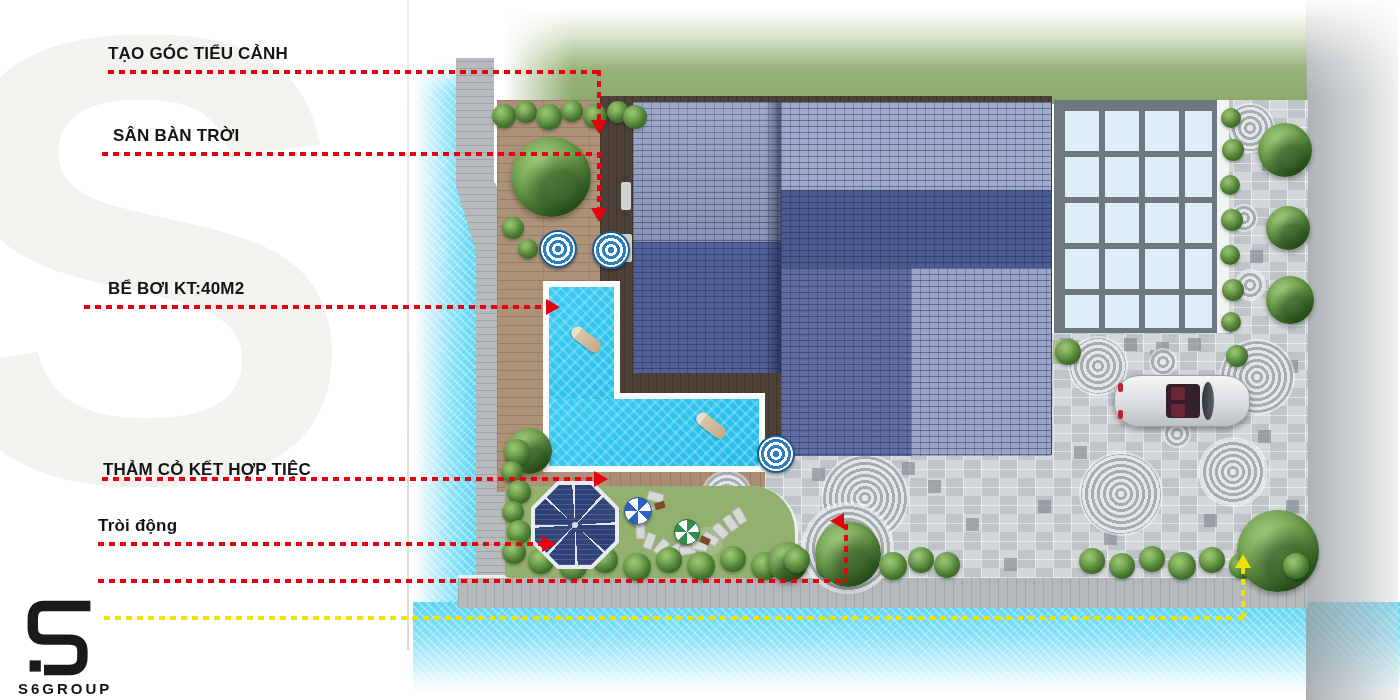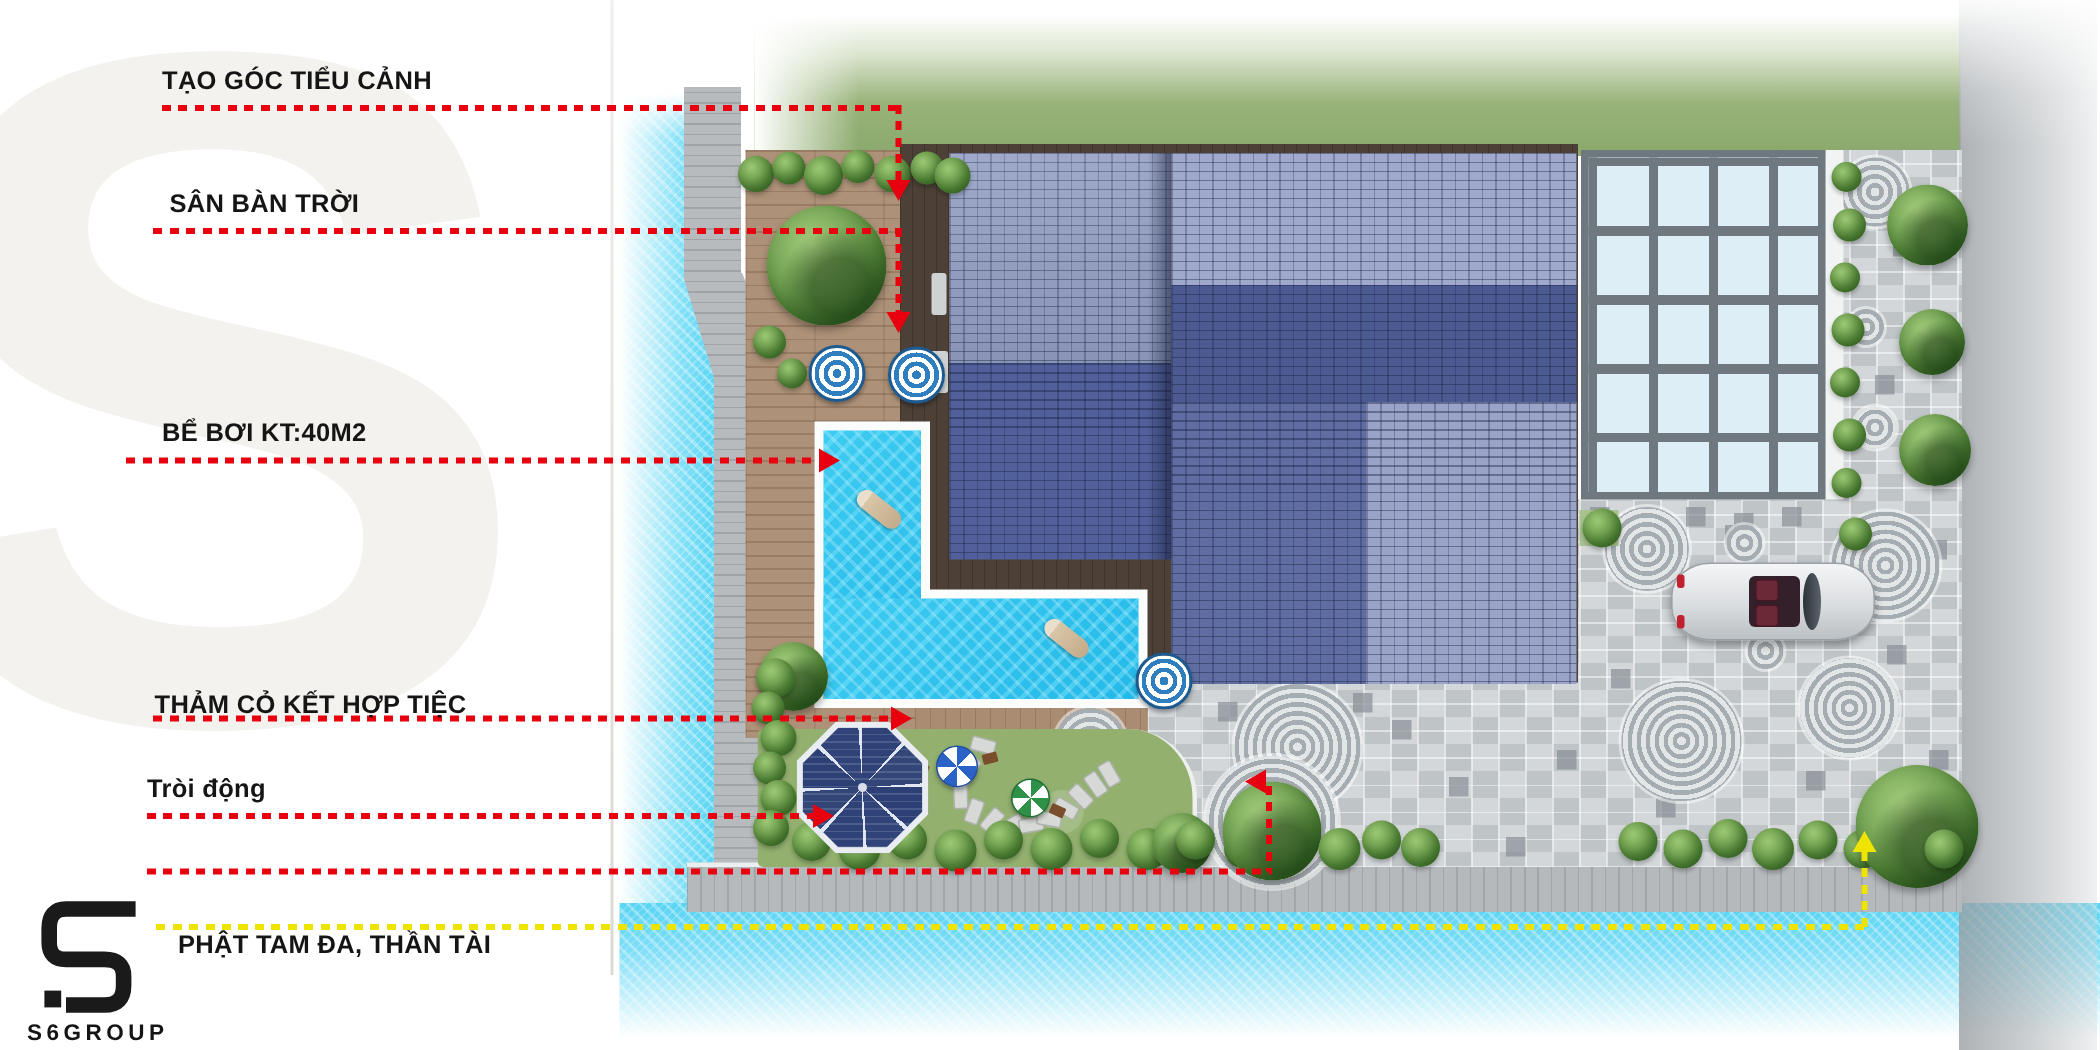--- a/index.html
+++ b/index.html
@@ -308,21 +308,20 @@
   <div class="abs arr arr-l" style="left:830px;top:513px;"></div>
   <div class="abs ann-h ylw" style="left:104px;top:616px;width:1140px;"></div>
   <div class="abs ann-v ylw" style="left:1241px;top:568px;height:50px;"></div>
   <div class="abs arr arr-u ylw" style="left:1235px;top:554px;"></div>
 
   <div class="abs lbl" style="left:108px;top:44px;">TẠO GÓC TIỂU CẢNH</div>
   <div class="abs lbl" style="left:113px;top:126px;">SÂN BÀN TRỜI</div>
   <div class="abs lbl" style="left:108px;top:279px;">BỂ BƠI KT:40M2</div>
   <div class="abs lbl" style="left:103px;top:460px;">THẢM CỎ KẾT HỢP TIỆC</div>
   <div class="abs lbl" style="left:98px;top:516px;">Tròi động</div>
-  <div class="abs lbl" style="left:98px;top:620px;width:250px;text-align:center;">PHẬT TAM ĐA, THẦN TÀI</div>
 
 
   <div class="abs" style="left:20px;top:596px;width:80px;height:84px;">
     <svg width="80" height="84" viewBox="0 0 100 104">
       <path d="M88 12 H30 Q16 12 16 28 V40 Q16 54 30 54 H62 Q78 54 78 68 V76 Q78 92 62 92 H30" fill="none" stroke="#1a1a1a" stroke-width="13"></path>
       <rect x="12" y="80" width="14" height="14" fill="#1a1a1a"></rect>
     </svg>
   </div>
   <div class="abs logoTxt">S6GROUP</div>
 

